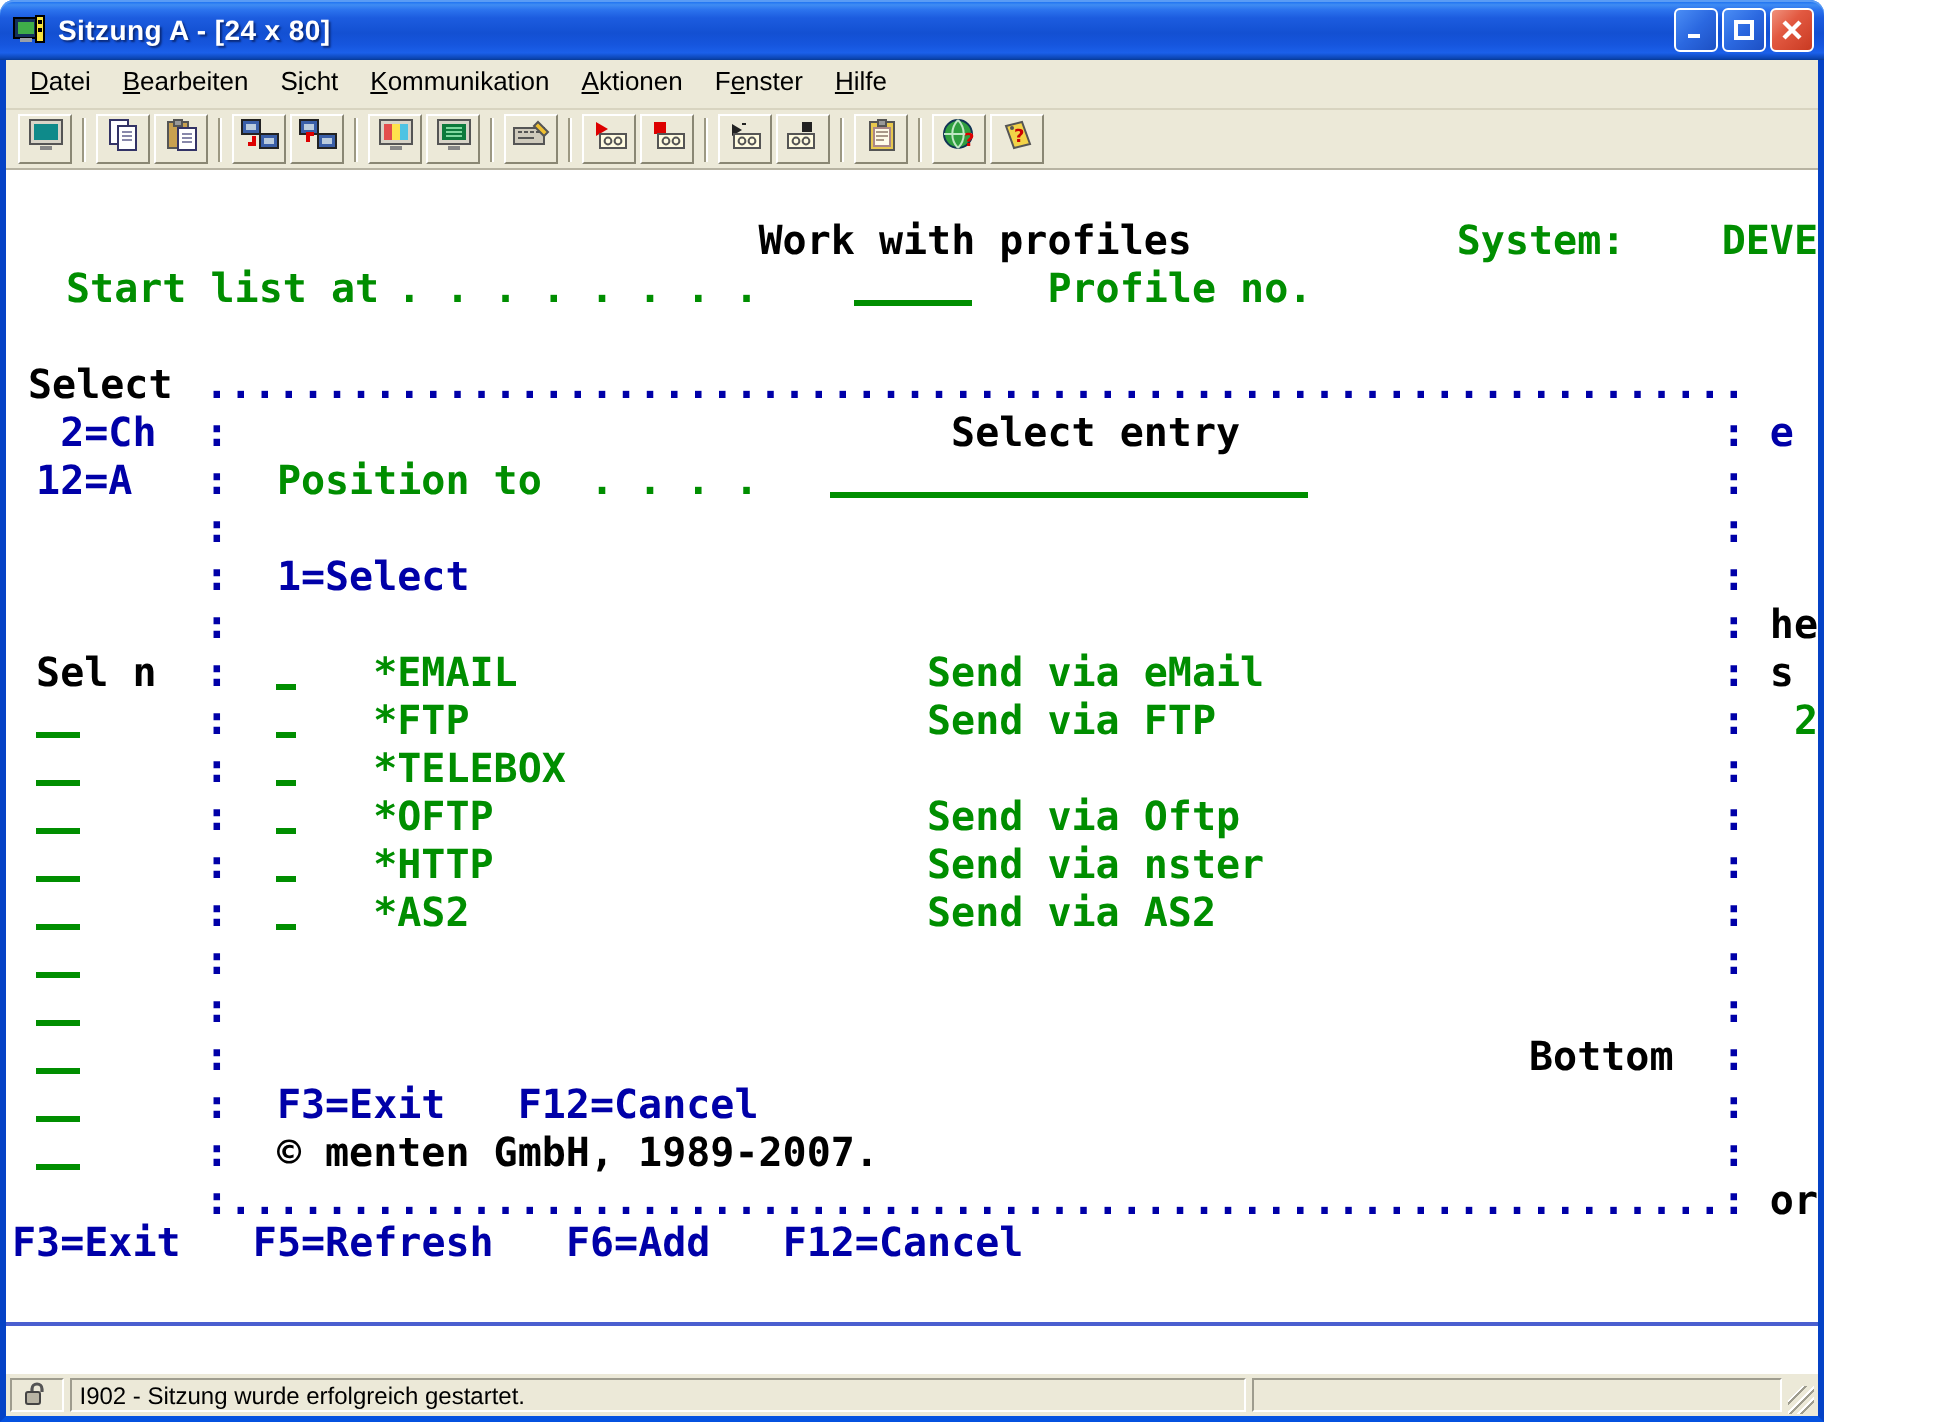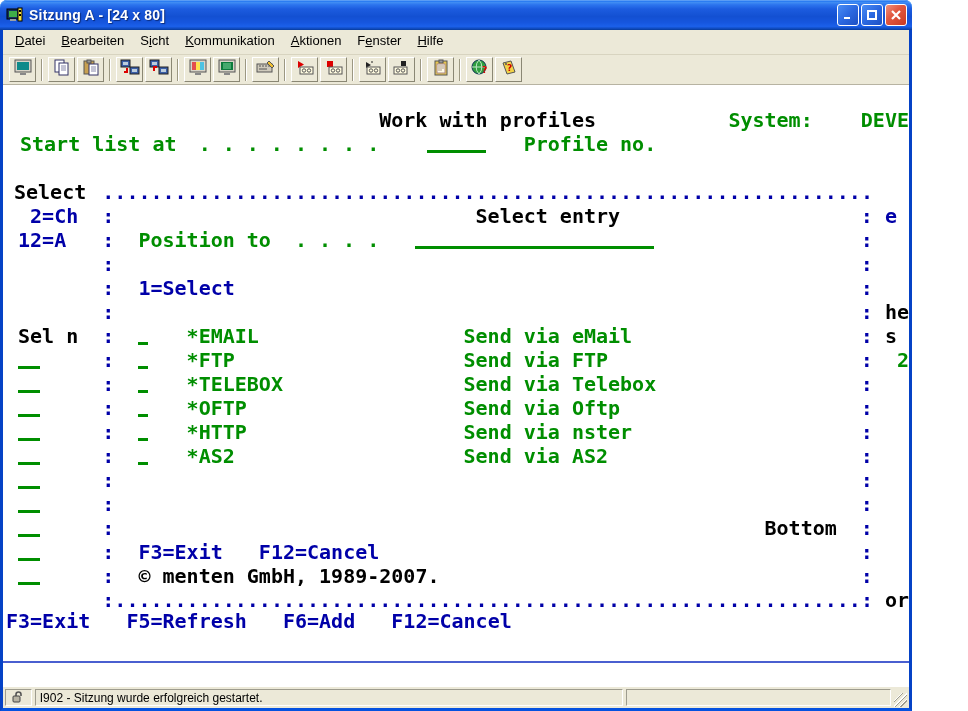--- a/index.html
+++ b/index.html
@@ -248,21 +248,21 @@
 
     <div class="terminal" id="terminal">
         <div class="trow" style="top: 0px; margin-top: 24px;">
           <span class="tseg" style="left: 376.24px; color: rgb(0, 0, 0);">Work with profiles</span>
         </div>
         <div class="trow" style="top: 24px;">
           <span class="tseg" style="left: 725.4px; color: rgb(0, 142, 0);">System:</span>
           <span class="tseg" style="left: 857.84px; color: rgb(0, 142, 0);">DEVELOP</span>
         </div>
         <div class="trow" style="top: 48px;">
-          <span class="tseg" style="left: 17px; color: rgb(0, 142, 0);">Start list at</span>
+          <span class="tseg" style="left: 30px; color: rgb(0, 142, 0);">Start list at</span>
           <span class="tseg" style="left: 195.64px; color: rgb(0, 142, 0);">. . . . . . . .</span>
           <span class="tfield" style="left: 424.4px; width: 58.2px; border-bottom-color: rgb(0, 142, 0);"></span>
           <span class="tseg" style="left: 520.72px; color: rgb(0, 142, 0);">Profile no.</span>
         </div>
         <div class="trow" style="top: 72px;"></div>
         <div class="trow" style="top: 96px;">
           <span class="tseg" style="left: 11px; color: rgb(0, 0, 0);">Select</span>
           <span class="tseg" style="left: 99.32px; color: rgb(0, 0, 168);">................................................................</span>
         </div>
         <div class="trow" style="top: 120px;">
@@ -311,21 +311,20 @@
           <span class="tseg" style="left: 183.6px; color: rgb(0, 142, 0);">*FTP</span>
           <span class="tseg" style="left: 460.52px; color: rgb(0, 142, 0);">Send via FTP</span>
           <span class="tseg" style="left: 857.84px; color: rgb(0, 0, 168);">:</span>
           <span class="tseg" style="left: 893.96px; color: rgb(0, 142, 0);">2</span>
         </div>
         <div class="trow" style="top: 288px;">
           <span class="tfield" style="left: 15.04px; width: 22.08px; border-bottom-color: rgb(0, 142, 0);"></span>
           <span class="tseg" style="left: 99.32px; color: rgb(0, 0, 168);">:</span>
           <span class="tfield" style="left: 135.44px; width: 10.04px; border-bottom-color: rgb(0, 142, 0);"></span>
           <span class="tseg" style="left: 183.6px; color: rgb(0, 142, 0);">*TELEBOX</span>
-          <span class="tseg" style="left: 460.52px; color: rgb(0, 142, 0);">Send via Telebox</span>
           <span class="tseg" style="left: 857.84px; color: rgb(0, 0, 168);">:</span>
         </div>
         <div class="trow" style="top: 312px;">
           <span class="tfield" style="left: 15.04px; width: 22.08px; border-bottom-color: rgb(0, 142, 0);"></span>
           <span class="tseg" style="left: 99.32px; color: rgb(0, 0, 168);">:</span>
           <span class="tfield" style="left: 135.44px; width: 10.04px; border-bottom-color: rgb(0, 142, 0);"></span>
           <span class="tseg" style="left: 183.6px; color: rgb(0, 142, 0);">*OFTP</span>
           <span class="tseg" style="left: 460.52px; color: rgb(0, 142, 0);">Send via Oftp</span>
           <span class="tseg" style="left: 857.84px; color: rgb(0, 0, 168);">:</span>
         </div>

